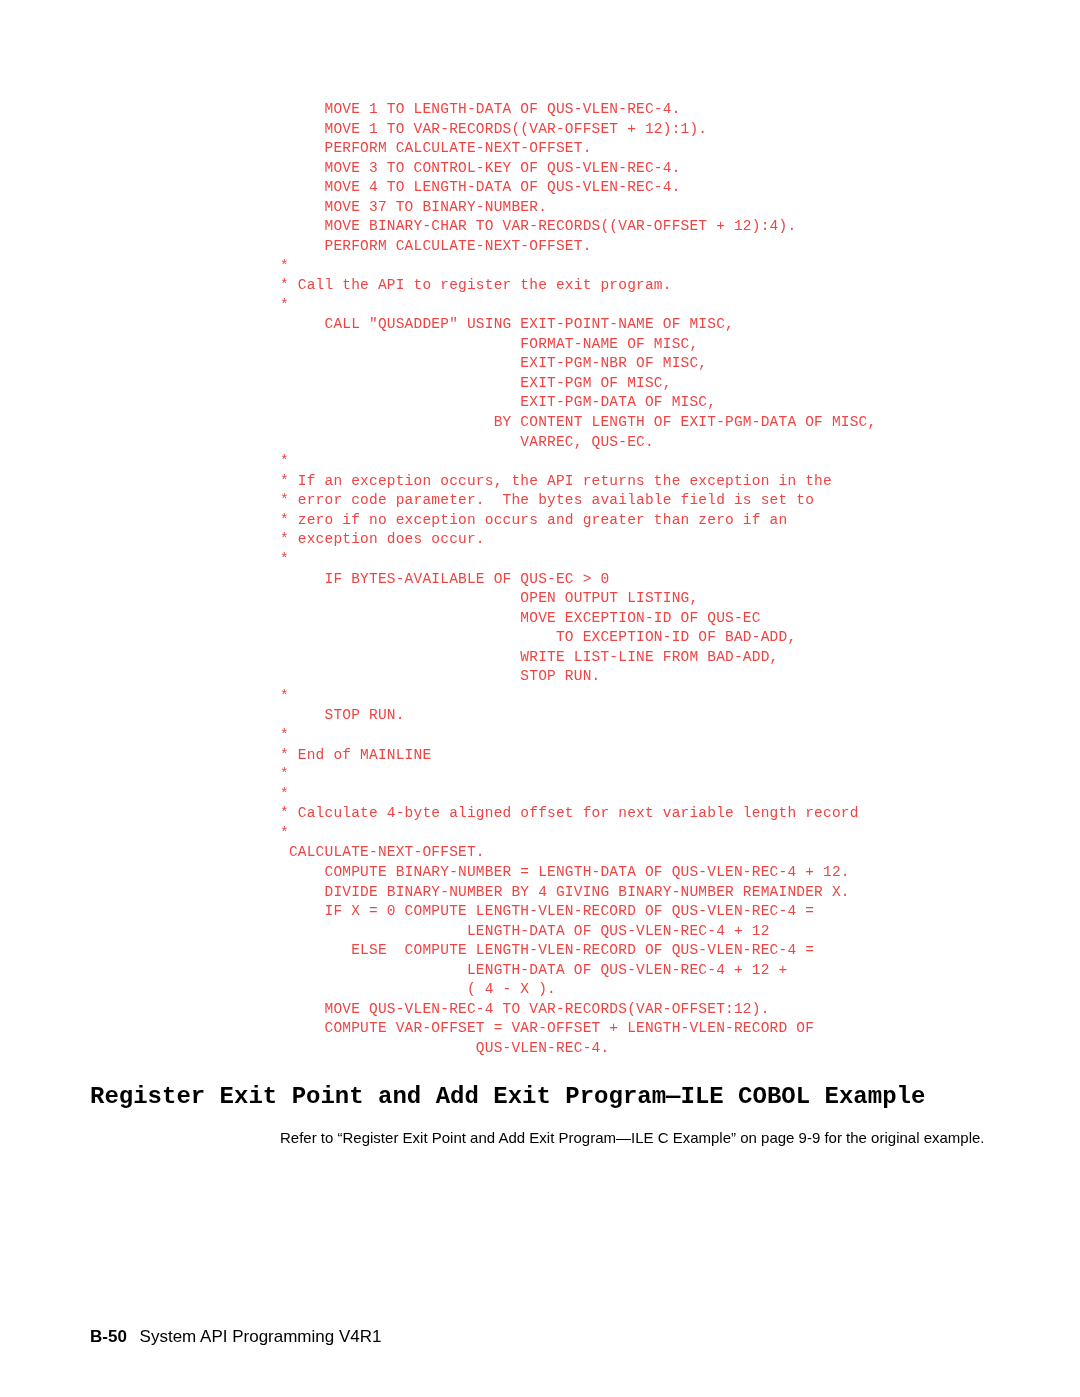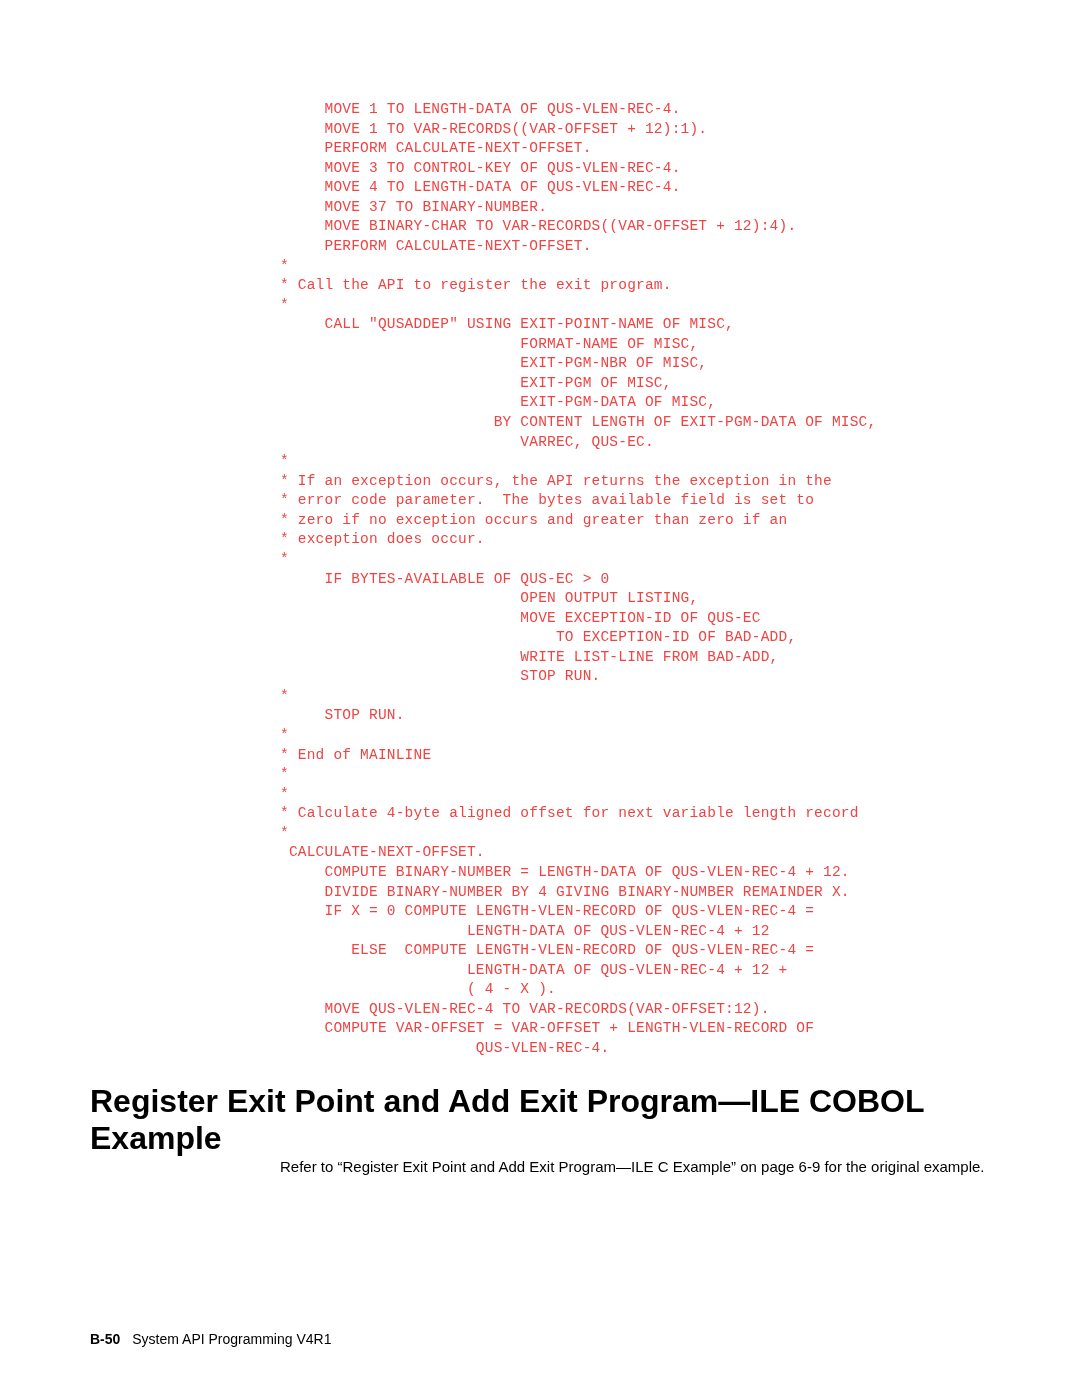--- a/index.html
+++ b/index.html
@@ -18,40 +18,40 @@
     .code-block {
       font-family: "Courier New", Courier, monospace;
       font-size: 14.5px;
       line-height: 1.35;
       white-space: pre;
       color: #ef4444;
       margin-left: 190px;
       letter-spacing: 0.2px;
     }
     .section-heading {
-      font-family: Liberation Sans, sans-serif;
-      font-size: 32px;
+      font-family: Liberation Mono, monospace;
+      font-size: 24px;
       font-weight: bold;
       color: #000;
       margin-top: 24px;
-      margin-bottom: 0;
+      margin-bottom: 18px;
       margin-left: 0;
     }
     .body-text {
       font-family: Arial, Helvetica, sans-serif;
       font-size: 15px;
       line-height: 1.35;
       color: #000;
       margin-left: 190px;
     }
     .footer {
       position: absolute;
       bottom: 50px;
       left: 90px;
-      font-size: 14px;
+      font-size: 17px;
       color: #000;
     }
     .footer .page-num {
       font-weight: bold;
     }
     .footer .book-title {
       font-weight: normal;
       margin-left: 8px;
     }
   </style>
@@ -103,18 +103,18 @@
                      LENGTH-DATA OF QUS-VLEN-REC-4 + 12
         ELSE  COMPUTE LENGTH-VLEN-RECORD OF QUS-VLEN-REC-4 =
                      LENGTH-DATA OF QUS-VLEN-REC-4 + 12 +
                      ( 4 - X ).
      MOVE QUS-VLEN-REC-4 TO VAR-RECORDS(VAR-OFFSET:12).
      COMPUTE VAR-OFFSET = VAR-OFFSET + LENGTH-VLEN-RECORD OF
                       QUS-VLEN-REC-4.</pre>
 
 <h2 class="section-heading">Register Exit Point and Add Exit Program—ILE COBOL Example</h2>
 
-<p class="body-text">Refer to “Register Exit Point and Add Exit Program—ILE C Example” on page 6-9 for the original example.</p>
+<p class="body-text">Refer to “Register Exit Point and Add Exit Program—ILE C Example” on page 9-9 for the original example.</p>
 
 <div class="footer">
   <span class="page-num">B-50</span>
   <span class="book-title">System API Programming V4R1</span>
 </div>
 
 </body></html>

